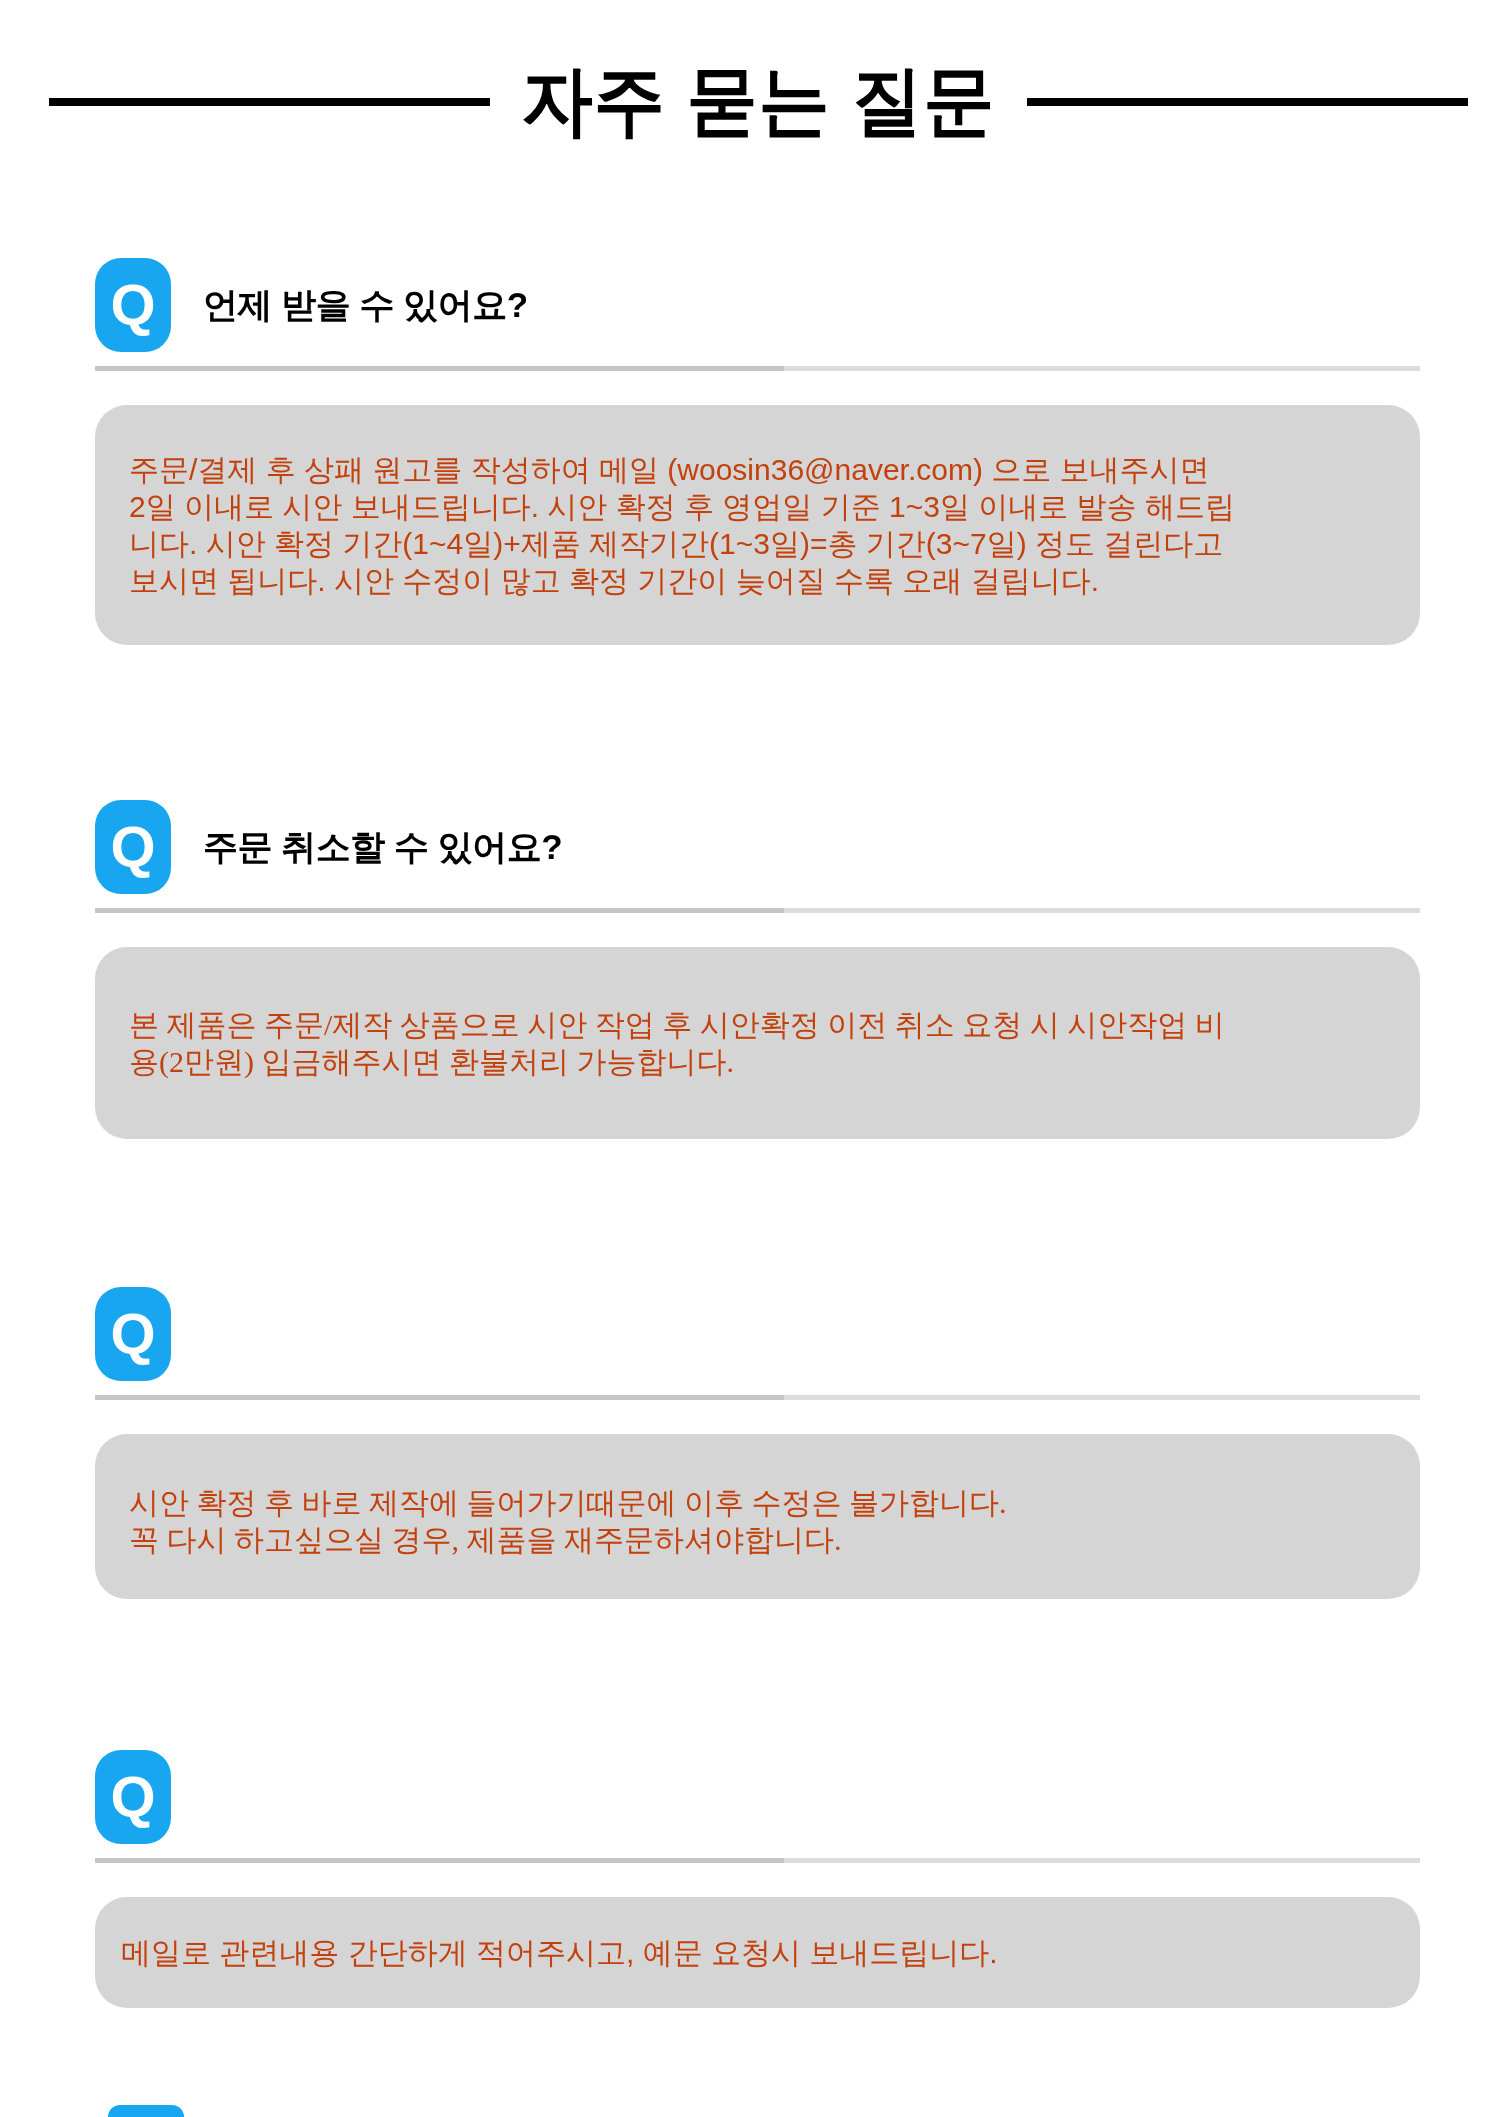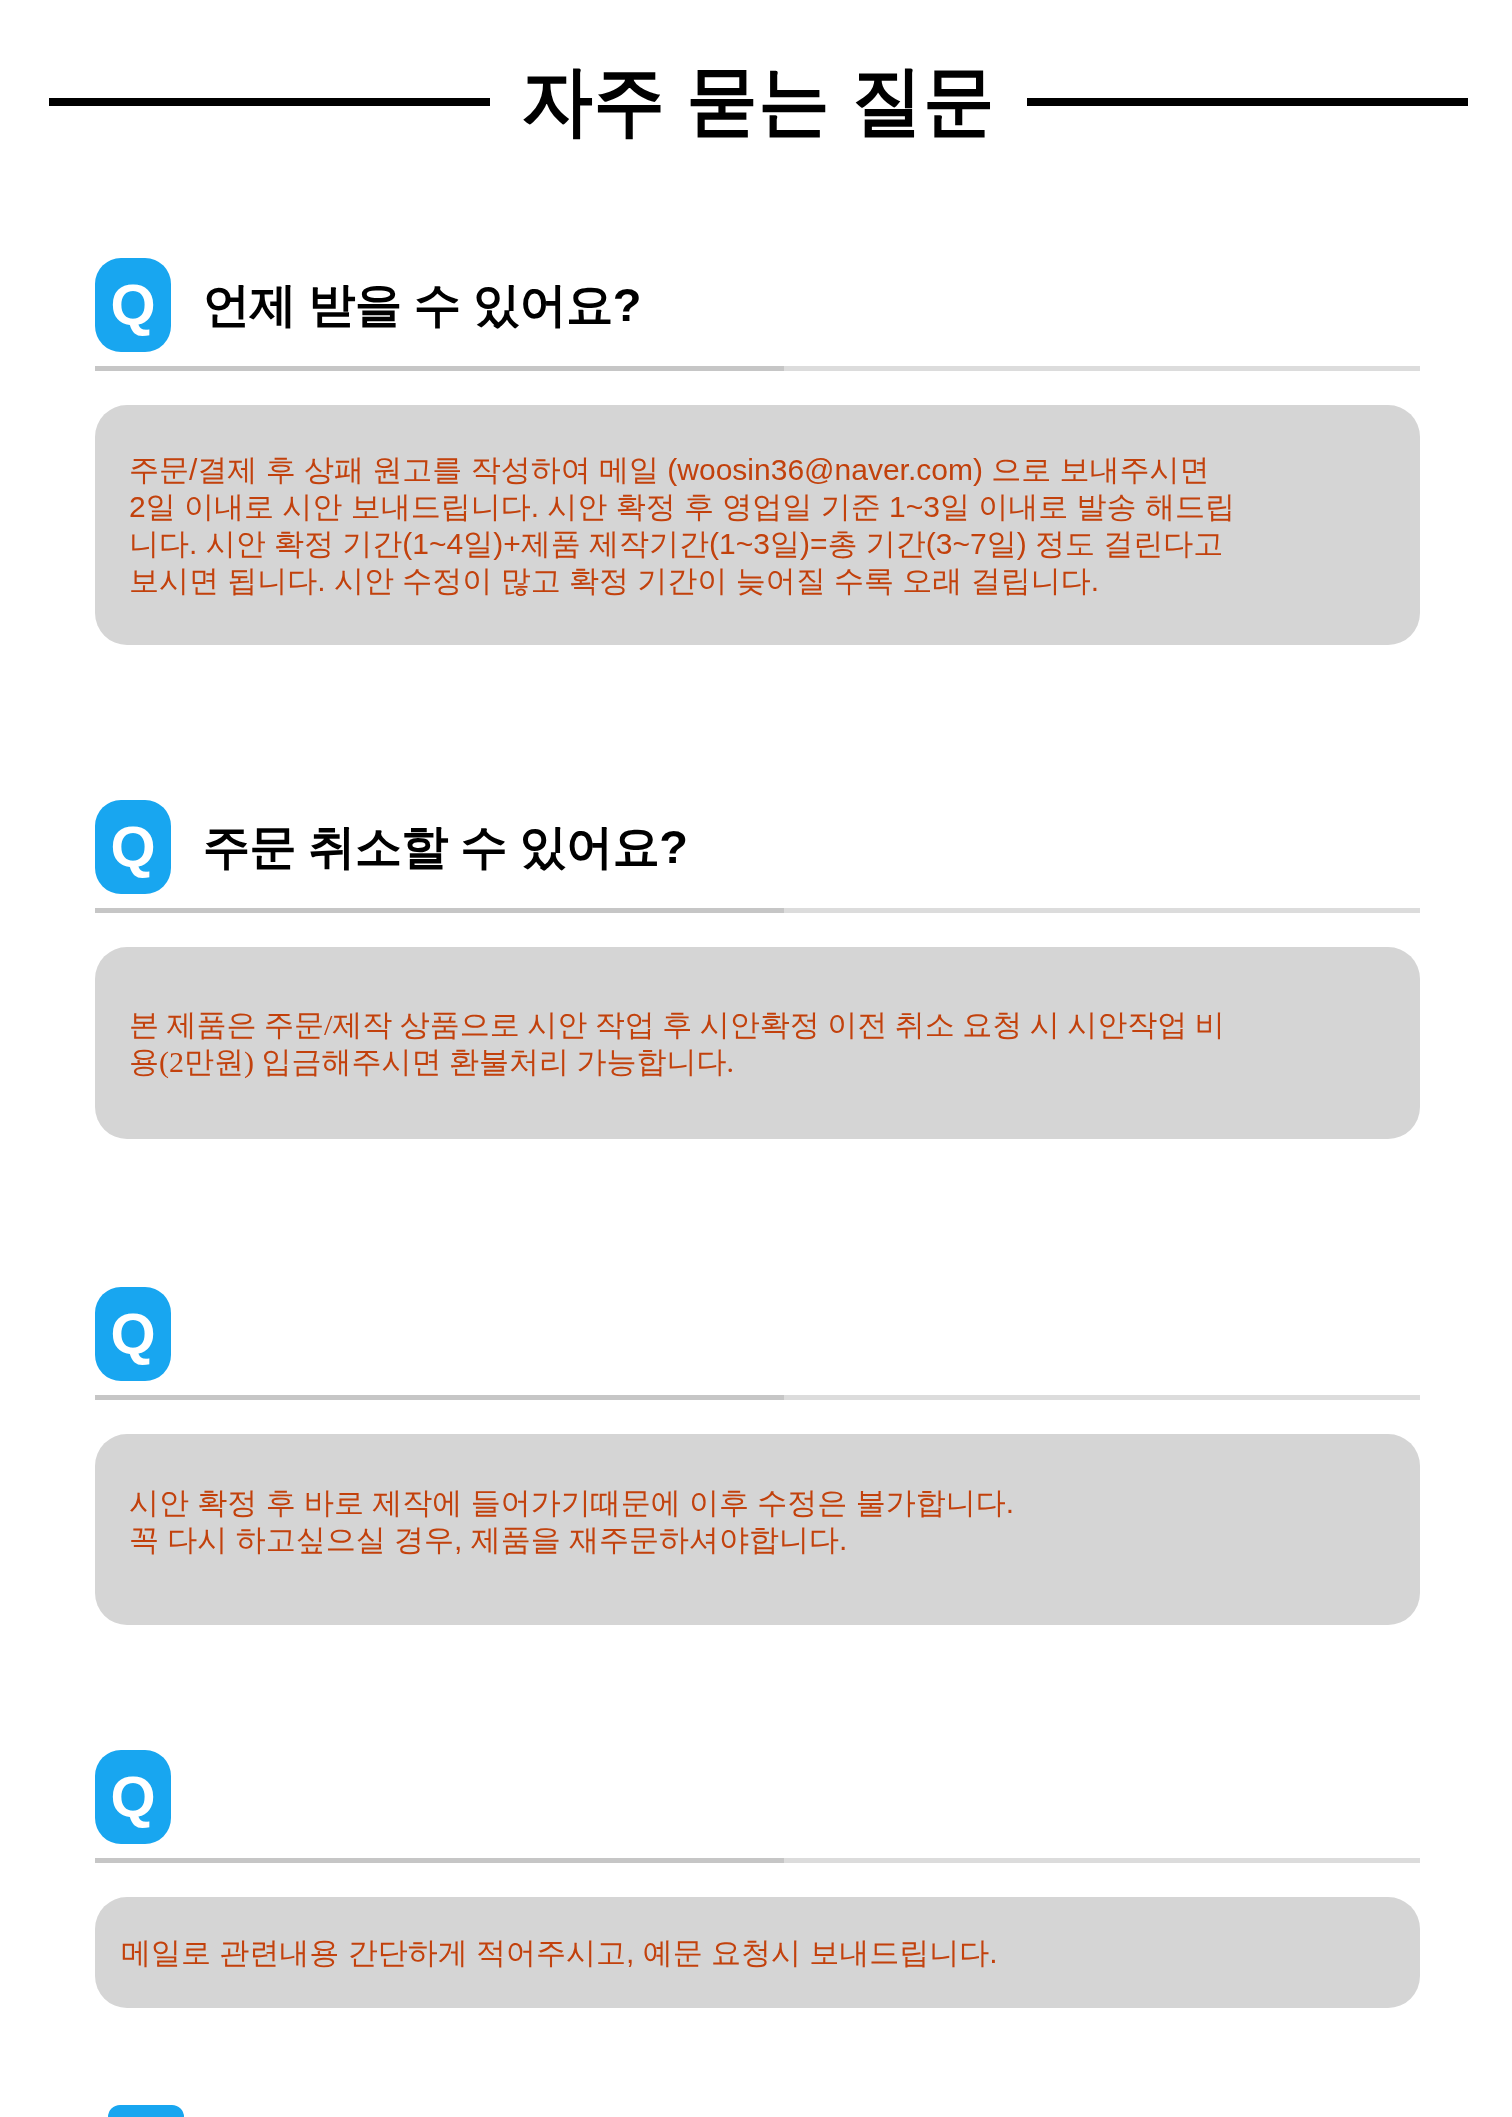--- a/index.html
+++ b/index.html
@@ -33,36 +33,36 @@
   #section-4{top:1750px}
 
   .faq-header{display:flex;align-items:center;gap:32px;height:94px;}
   .q-badge{
     width:76px;height:94px;flex:0 0 76px;
     background:var(--accent-blue);border-radius:26px;
     color:#fff;display:flex;align-items:center;justify-content:center;
     font-size:58px;font-weight:900;line-height:1;
   }
   .faq-question{
-    font-size:47px;font-weight:800;color:#000;
+    font-size:35px;font-weight:800;color:#000;
     white-space:nowrap;letter-spacing:-0.5px;
   }
   .question-divider{
     margin-top:14px;height:5px;width:100%;
     background:linear-gradient(to right,
       var(--divider-left) 0 52%, var(--divider-right) 52% 100%);
   }
   .answer-box{
     margin-top:34px;background:var(--answer-bg);border-radius:32px;
     font-size:30px;line-height:37px;color:#c2410c;
     white-space:pre-line;box-sizing:border-box;
   }
   .pad-1{padding:46px 34px;}
   .pad-2{padding:59px 34px;font-family:Liberation Serif, serif;}
-  .pad-3{padding:50px 34px 67px 34px;}
+  .pad-3{padding:50px 34px 41px 34px;font-family:Liberation Serif, serif;}
   .pad-4{padding:37px 26px;}
 
   
   .q-badge-partial{
     position:absolute;left:108px;bottom:0;width:76px;height:12px;
     border-radius:26px 26px 0 0;background:var(--accent-blue);
   }
 </style>
 </head>
 <body>

